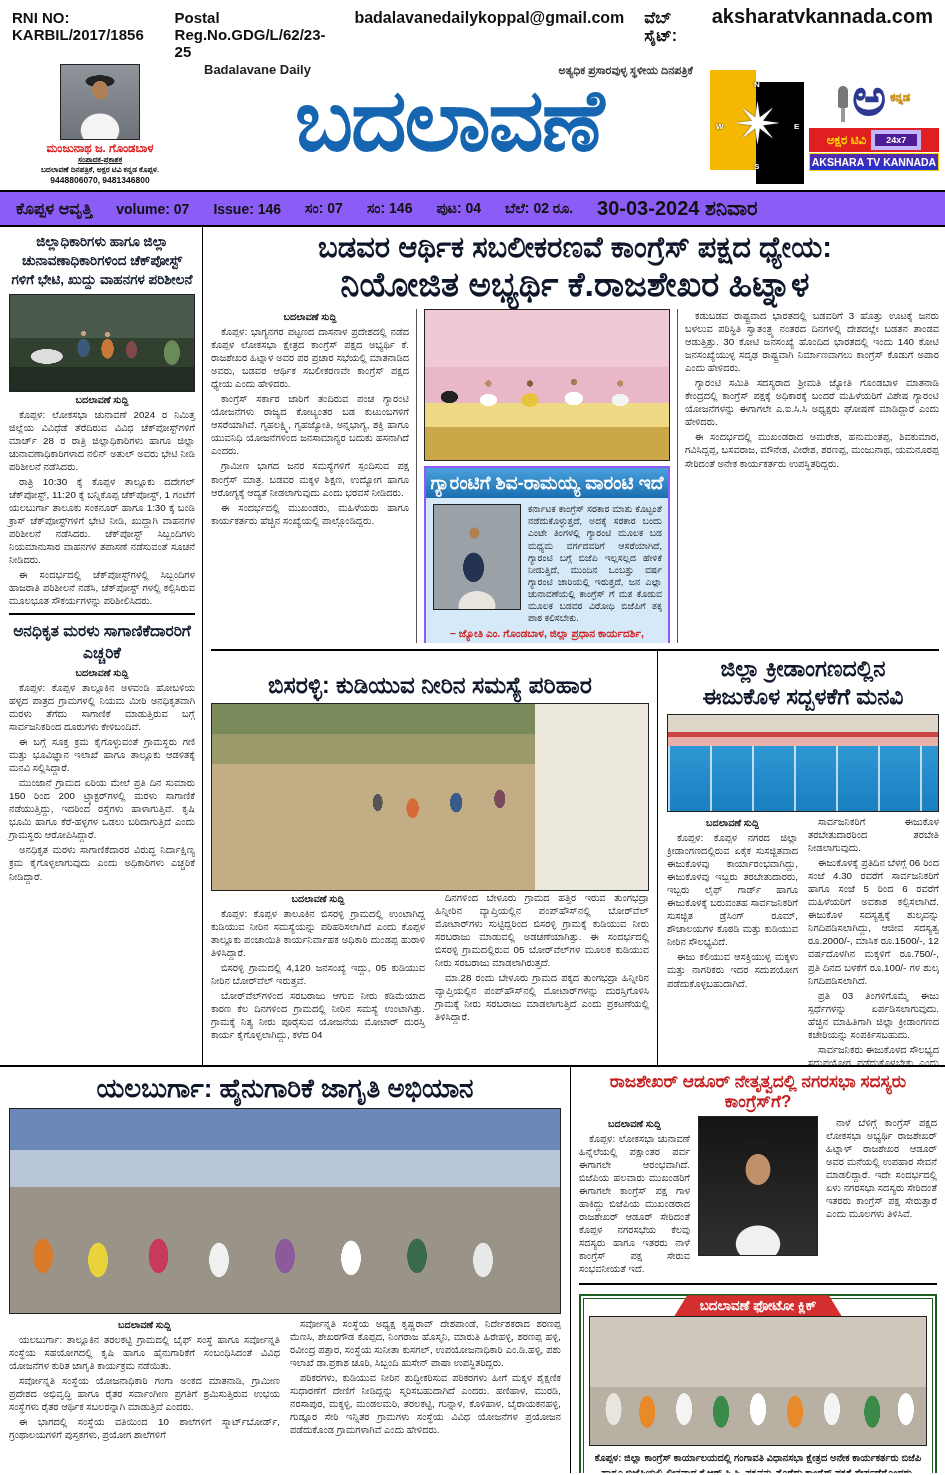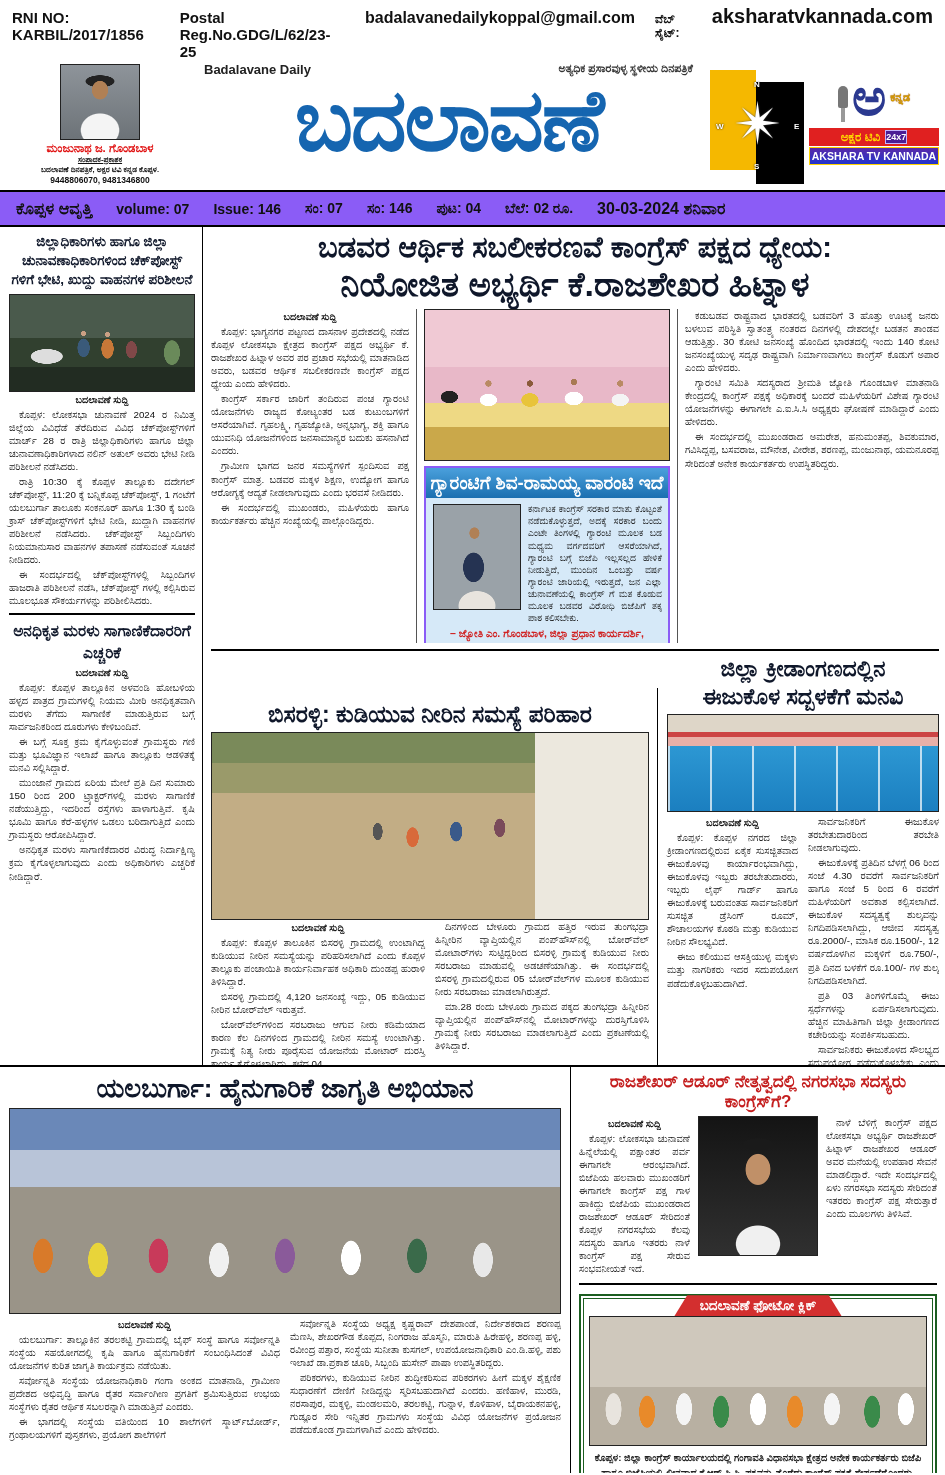--- a/index.html
+++ b/index.html
@@ -2,66 +2,66 @@
 <html><head>
 <meta charset="utf-8">
 <style>
   html,body{margin:0;padding:0;background:#e9e9e9;}
   .page{width:945px;height:1475px;margin:0 auto;background:#fff;color:#111;
         font-family:"Liberation Sans","DejaVu Sans",sans-serif;position:relative;overflow:hidden;}
   
   .topbar{display:flex;align-items:baseline;gap:20px;padding:5px 12px 2px;font-weight:bold;}
   .topbar .rni,.topbar .postal{font-size:15px;}
   .topbar .email{font-size:16px;}
-  .topbar .weblabel{font-size:12px;}
+  .topbar .weblabel{font-size:16px;}
   .topbar .website{font-size:20px;}
   
   .masthead{position:relative;height:128px;}
   .editor-block{position:absolute;left:14px;top:2px;width:172px;text-align:center;}
   .ph{border:1px solid #222;background-color:#888;position:relative;overflow:hidden;}
   .ph-editor{width:78px;height:74px;margin:0 auto;background:
     radial-gradient(30px 26px at 50% 88%,#f4f4f4 0 62%,transparent 66%),
     radial-gradient(13px 15px at 50% 34%,#b08055 0 60%,transparent 64%),
     radial-gradient(24px 10px at 50% 22%,#222 0 58%,transparent 62%),
     linear-gradient(#8e949a,#6d7378);}
   .editor-name{color:#e01010;font-weight:bold;font-size:11.5px;margin-top:2px;}
   .editor-role{font-size:7.5px;font-weight:bold;text-decoration:underline;}
   .editor-addr{font-size:7.5px;font-weight:bold;}
   .editor-phones{font-size:8.5px;font-weight:bold;}
   .title-block{position:absolute;left:196px;top:0;width:505px;text-align:center;}
-  .title-topline{display:flex;justify-content:space-between;padding:0 8px;}
+  .title-topline{display:flex;justify-content:space-between;padding:0 8px;align-items:flex-end;}
   .daily-en{font-size:13px;font-weight:bold;color:#222;}
   .tagline{font-size:11px;font-weight:bold;color:#333;}
   .paper-title{font-size:86px;font-weight:bold;color:#1565b0;line-height:1.02;letter-spacing:-2px;}
   
   .flag{position:absolute;left:710px;top:8px;width:100px;height:114px;}
   .flag .yellow{position:absolute;left:0;top:0;width:46px;height:100px;background:#f5b800;}
   .flag .black{position:absolute;left:46px;top:12px;width:48px;height:102px;background:#000;}
   .compass{position:absolute;left:16px;top:22px;width:64px;height:64px;color:#fff;
            font-size:58px;line-height:64px;text-align:center;text-shadow:0 0 2px #444;}
   .compass-letter{position:absolute;font-size:8px;font-weight:bold;color:#fff;text-shadow:0 0 2px #000;}
   .cl-n{left:44px;top:10px;} .cl-s{left:44px;top:92px;} .cl-w{left:6px;top:52px;} .cl-e{left:84px;top:52px;}
   
   .akshara{position:absolute;right:6px;top:4px;width:130px;height:120px;text-align:center;}
   .akshara-top{height:62px;display:flex;align-items:center;justify-content:center;gap:4px;}
   .mic{width:10px;height:22px;background:#777;border-radius:5px 5px 2px 2px;position:relative;}
   .mic::after{content:"";position:absolute;left:3px;top:22px;width:4px;height:14px;background:#999;}
   .akshara-a{font-size:52px;font-weight:bold;color:#2b3990;line-height:1;}
   .kannada-mark{font-size:11px;font-weight:bold;color:#d8a000;text-shadow:0 0 1px #803000;}
   .akshara-band{background:#e02020;color:#ffd400;font-weight:bold;font-size:12px;
                 display:flex;align-items:center;justify-content:center;gap:5px;padding:2px 2px;}
-  .badge-24{background:#4c1d95;color:#fff;font-size:9px;padding:1px 0;border:1px solid #c4b5fd;}
+  .badge-24{background:#4c1d95;color:#fff;font-size:9px;padding:1px 11px;border:4px solid #c4b5fd;}
   .akshara-bottom{background:linear-gradient(#5a2aa8,#2233cc);color:#fff;font-weight:bold;font-size:10.5px;
                   border:1px solid #ffd400;padding:2px 0;margin-top:1px;}
   
   .infobar{height:33px;background:#8b5cf6;border-top:2px solid #000;border-bottom:2px solid #000;
            display:flex;align-items:center;gap:24px;padding:0 16px;font-weight:bold;}
   .infobar .edition{font-size:16px;}
   .infobar span{font-size:14px;white-space:nowrap;}
-  .infobar .date{font-size:16px;}
+  .infobar .date{font-size:20px;}
   
   p.body{font-size:9.8px;line-height:1.33;text-align:justify;text-indent:10px;margin:0 0 2px;}
   .credit{font-size:9.5px;font-weight:bold;text-align:center;margin:2px 0;}
   .cols{display:flex;gap:10px;}
   .cols .c{flex:1;min-width:0;}
   
   .content{display:flex;height:838px;overflow:hidden;}
   .leftcol{width:186px;border-right:1.5px solid #000;padding:4px 7px 0 9px;overflow:hidden;}
   .leftcol h3{font-size:13.5px;text-align:center;line-height:1.4;margin:2px 0 4px;}
   .ph-checkpost{height:96px;margin:2px 0 2px;background:
@@ -99,21 +99,21 @@
              text-align:center;padding:4px 2px;}
   .gbox-body{padding:5px 6px 3px;font-size:9.3px;line-height:1.3;text-align:justify;}
   .ph-speaker{float:left;width:86px;height:104px;margin:1px 7px 2px 1px;background:
     radial-gradient(30px 24px at 50% 97%,#e8e4de 0 60%,transparent 63%),
     radial-gradient(17px 24px at 46% 60%,#253352 0 60%,transparent 63%),
     radial-gradient(8px 9px at 47% 27%,#b08055 0 60%,transparent 66%),
     linear-gradient(115deg,#9aa2a8 0 100%);}
   .gbox-attr{color:#d02020;font-weight:bold;font-size:10.5px;text-align:center;clear:both;line-height:1.35;padding:2px 0 3px;}
   
   .midband{border-top:2.5px solid #000;margin-top:6px;display:flex;height:415px;overflow:hidden;}
-  .bisaralli{width:438px;border-right:1.5px solid #000;padding:10px 8px 0 0;overflow:hidden;margin-top:37px;}
+  .bisaralli{width:438px;border-right:1.5px solid #000;padding:18px 8px 0 0;overflow:hidden;}
   .bisaralli h2{font-size:23px;text-align:center;margin:3px 0 4px;}
   .ph-borewell{height:186px;background:
     radial-gradient(10px 16px at 46% 56%,#d86a3a 0 60%,transparent 63%),
     radial-gradient(10px 16px at 56% 53%,#3a5a8a 0 60%,transparent 63%),
     radial-gradient(9px 15px at 66% 51%,#7a4a5a 0 60%,transparent 63%),
     radial-gradient(8px 14px at 38% 53%,#555 0 60%,transparent 63%),
     linear-gradient(to right,transparent 0 74%,#ece8de 74% 100%),
     linear-gradient(#7a8a5a 0 16%,#9a9a6a 16% 32%,#c2ad85 32% 100%);}
   .pool{flex:1;padding:2px 0 0 9px;overflow:hidden;}
   .pool h2{font-size:22px;text-align:center;line-height:1.25;margin:2px 0 4px;}

